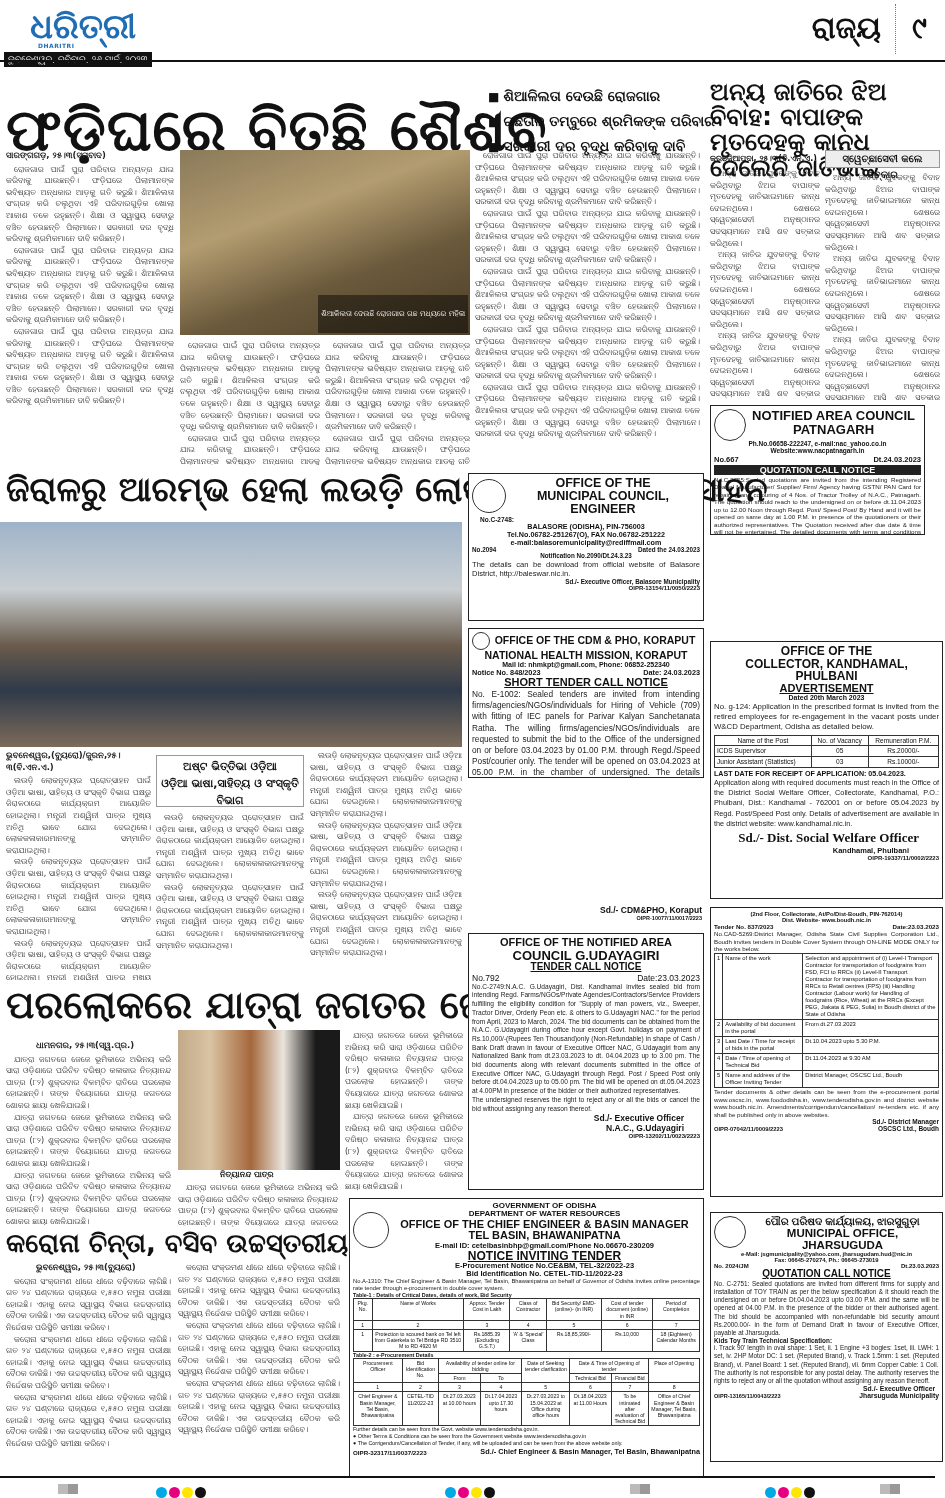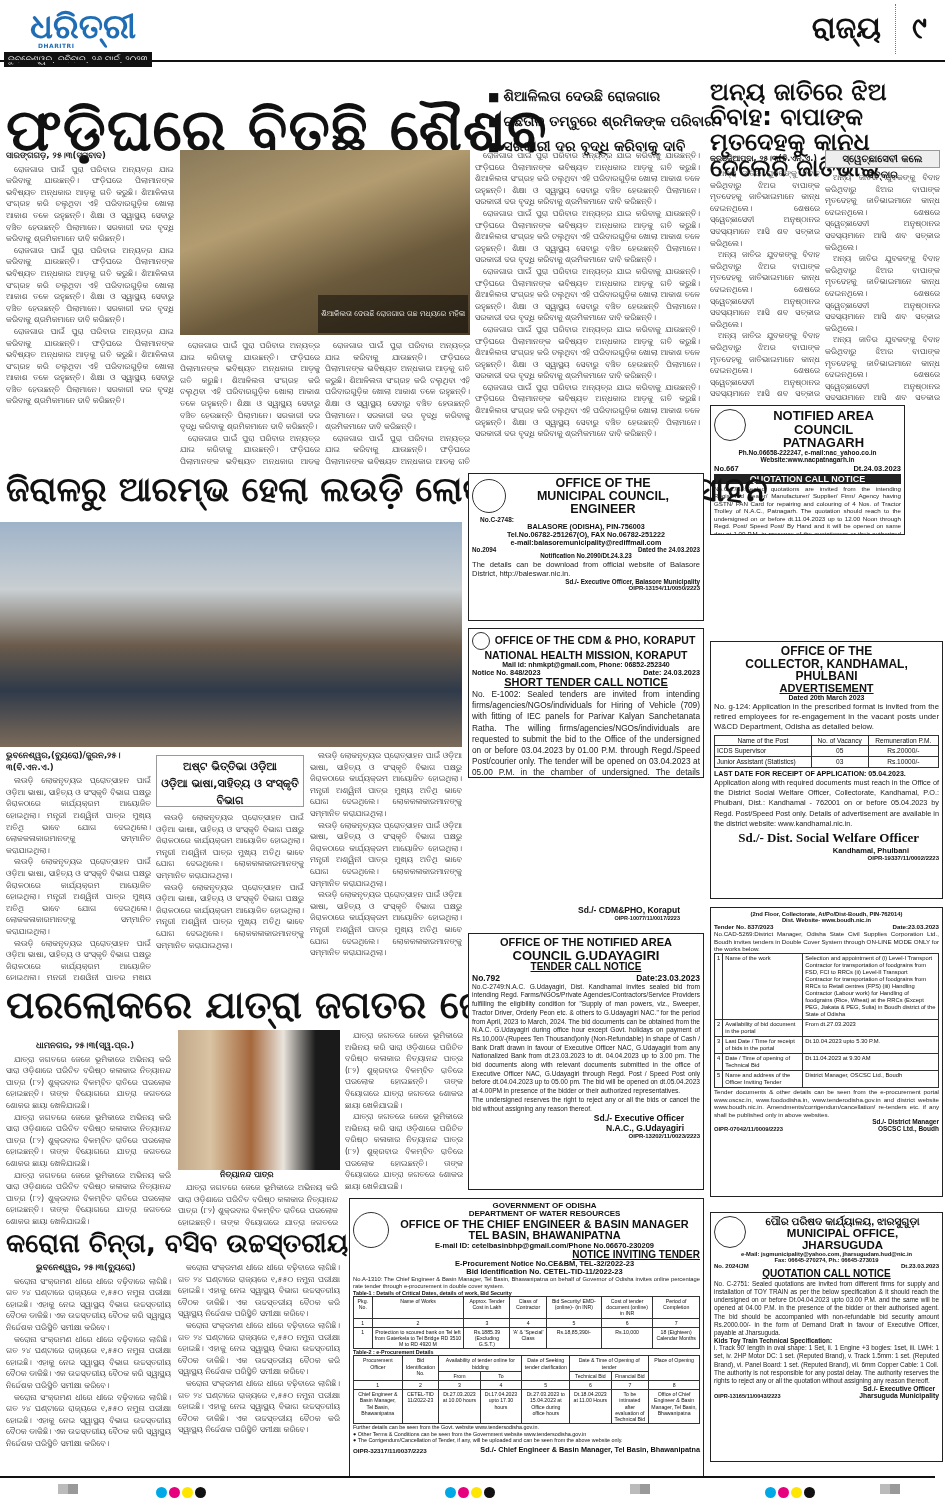--- a/index.html
+++ b/index.html
@@ -97,21 +97,21 @@
   <p>ଅନ୍ୟ ଜାତିର ଯୁବକଙ୍କୁ ବିବାହ କରିଥିବାରୁ ଝିଅର ବାପାଙ୍କ ମୃତଦେହକୁ ଜାତିଭାଇମାନେ କାନ୍ଧ ଦେଇନଥିଲେ। ଶେଷରେ ସ୍ୱେଚ୍ଛାସେବୀ ଅନୁଷ୍ଠାନର ସଦସ୍ୟମାନେ ଆସି ଶବ ସତ୍କାର କରିଥିଲେ।</p>
 
 </div>
 <div class="abs col-text" style="left:825px; top:172px; width:115px; height:228px;">
   <p>ଅନ୍ୟ ଜାତିର ଯୁବକଙ୍କୁ ବିବାହ କରିଥିବାରୁ ଝିଅର ବାପାଙ୍କ ମୃତଦେହକୁ ଜାତିଭାଇମାନେ କାନ୍ଧ ଦେଇନଥିଲେ। ଶେଷରେ ସ୍ୱେଚ୍ଛାସେବୀ ଅନୁଷ୍ଠାନର ସଦସ୍ୟମାନେ ଆସି ଶବ ସତ୍କାର କରିଥିଲେ।</p>
   <p>ଅନ୍ୟ ଜାତିର ଯୁବକଙ୍କୁ ବିବାହ କରିଥିବାରୁ ଝିଅର ବାପାଙ୍କ ମୃତଦେହକୁ ଜାତିଭାଇମାନେ କାନ୍ଧ ଦେଇନଥିଲେ। ଶେଷରେ ସ୍ୱେଚ୍ଛାସେବୀ ଅନୁଷ୍ଠାନର ସଦସ୍ୟମାନେ ଆସି ଶବ ସତ୍କାର କରିଥିଲେ।</p>
   <p>ଅନ୍ୟ ଜାତିର ଯୁବକଙ୍କୁ ବିବାହ କରିଥିବାରୁ ଝିଅର ବାପାଙ୍କ ମୃତଦେହକୁ ଜାତିଭାଇମାନେ କାନ୍ଧ ଦେଇନଥିଲେ। ଶେଷରେ ସ୍ୱେଚ୍ଛାସେବୀ ଅନୁଷ୍ଠାନର ସଦସ୍ୟମାନେ ଆସି ଶବ ସତ୍କାର କରିଥିଲେ।</p>
 
 </div>
 
-<div class="abs ad" style="left:710px; top:405px; width:195px; height:130px; padding:3px;">
+<div class="abs ad" style="left:710px; top:405px; width:215px; height:130px; padding:3px;">
   <div class="row">
     <span class="emblem" style="width:32px; height:32px;"></span>
     <div style="flex:1;">
       <div class="ad-title" style="font-size:13px;">NOTIFIED AREA COUNCIL</div>
       <div class="ad-title" style="font-size:13px;">PATNAGARH</div>
     </div>
   </div>
   <div class="ad-title" style="font-size:6.5px;">Ph.No.06658-222247, e-mail:nac_yahoo.co.in</div>
   <div class="ad-title" style="font-size:6.5px;">Website:www.nacpatnagarh.in</div>
   <div class="row" style="font-size:7.5px; font-weight:bold;">
@@ -177,21 +177,21 @@
   <div class="ad-title" style="font-size:7px;">Mail id: nhmkpt@gmail.com, Phone: 06852-252340</div>
   <div class="row" style="font-size:7.3px; font-weight:bold;">
     <span>Notice No. 848/2023</span>
     <span>Date: 24.03.2023</span>
   </div>
   <div class="ad-title" style="font-size:11px; text-decoration:underline;">SHORT TENDER CALL NOTICE</div>
   <div class="ad-body" style="font-size:8.3px; line-height:11.2px;">No. E-1002: Sealed tenders are invited from intending firms/agencies/NGOs/individuals for Hiring of Vehicle (709) with fitting of IEC panels for Parivar Kalyan Sanchetanata Ratha. The willing firms/agencies/NGOs/individuals are requested to submit the bid to the Office of the undersigned on or before 03.04.2023 by 01.00 P.M. through Regd./Speed Post/courier only. The tender will be opened on 03.04.2023 at 05.00 P.M. in the chamber of undersigned. The details regarding terms &amp; conditions and formats for submission of tender may be downloaded from the district website: www.koraput.nic.in. The undersigned reserves the right to reject any or all the tenders without assigning any reason thereof.</div>
 </div>
 <div class="abs" style="left:469px; top:770px; width:234px; height:0;"></div>
 <div class="abs ad" style="left:468px; top:776px; width:236px; height:0; border:none;"></div>
-<div class="abs" style="left:448px; top:905px; width:232px; text-align:right; font-family:'Liberation Sans',sans-serif;">
+<div class="abs" style="left:470px; top:905px; width:232px; text-align:right; font-family:'Liberation Sans',sans-serif;">
   <div class="ad-sig" style="font-size:8.5px;">Sd./- CDM&amp;PHO, Koraput</div>
   <div class="ad-oipr" style="font-size:5.5px;">OIPR-10077/11/0017/2223</div>
 </div>
 
 <div class="abs ad" style="left:710px; top:641px; width:233px; height:258px; padding:3px;">
   <div class="ad-title" style="font-size:12px;">OFFICE OF THE</div>
   <div class="ad-title" style="font-size:12px;">COLLECTOR, KANDHAMAL, PHULBANI</div>
   <div class="ad-title" style="font-size:11px; text-decoration:underline;">ADVERTISEMENT</div>
   <div class="ad-title" style="font-size:7px;">Dated 20th March 2023</div>
   <div class="ad-body" style="font-size:7.8px; line-height:10.4px;">No. g-124: Application in the prescribed format is invited from the retired employees for re-engagement in the vacant posts under W&amp;CD Department, Odisha as detailed below.</div>
@@ -235,21 +235,21 @@
 </div>
 <div class="abs col-text" style="left:345px; top:1030px; width:118px; height:195px;">
   <p>ଯାତ୍ରା ଜଗତରେ ଜେଜେ ଭୂମିକାରେ ଅଭିନୟ କରି ସାରା ଓଡ଼ିଶାରେ ପରିଚିତ ବରିଷ୍ଠ କଳାକାର ନିତ୍ୟାନନ୍ଦ ପାତ୍ର (୮୨) ଶୁକ୍ରବାର ବିଳମ୍ବିତ ରାତିରେ ପରଲୋକ ହୋଇଛନ୍ତି। ତାଙ୍କ ବିୟୋଗରେ ଯାତ୍ରା ଜଗତରେ ଶୋକର ଛାୟା ଖେଳିଯାଇଛି।</p>
   <p>ଯାତ୍ରା ଜଗତରେ ଜେଜେ ଭୂମିକାରେ ଅଭିନୟ କରି ସାରା ଓଡ଼ିଶାରେ ପରିଚିତ ବରିଷ୍ଠ କଳାକାର ନିତ୍ୟାନନ୍ଦ ପାତ୍ର (୮୨) ଶୁକ୍ରବାର ବିଳମ୍ବିତ ରାତିରେ ପରଲୋକ ହୋଇଛନ୍ତି। ତାଙ୍କ ବିୟୋଗରେ ଯାତ୍ରା ଜଗତରେ ଶୋକର ଛାୟା ଖେଳିଯାଇଛି।</p>
 </div>
 
 <div class="abs ad" style="left:468px; top:933px; width:236px; height:257px; padding:3px;">
   <div class="ad-title" style="font-size:11px;">OFFICE OF THE NOTIFIED AREA</div>
   <div class="ad-title" style="font-size:13px;">COUNCIL G.UDAYAGIRI</div>
   <div class="ad-title" style="font-size:10px; text-decoration:underline;">TENDER CALL NOTICE</div>
-  <div class="row" style="font-size:8.5px; font-weight:bold;">
+  <div class="row" style="font-size:8.5px; font-weight:normal;">
     <span>No.792</span>
     <span>Date:23.03.2023</span>
   </div>
   <div class="ad-body" style="font-size:6.6px; line-height:8.7px;">No.C-2749:N.A.C. G.Udayagiri, Dist. Kandhamal invites sealed bid from intending Regd. Farms/NGOs/Private Agencies/Contractors/Service Providers fulfilling the eligibility condition for "Supply of man powers, viz., Sweeper, Tractor Driver, Orderly Peon etc. &amp; others to G.Udayagiri NAC." for the period from April, 2023 to March, 2024. The bid documents can be obtained from the N.A.C. G.Udayagiri during office hour except Govt. holidays on payment of Rs.10,000/-(Rupees Ten Thousand)only (Non-Refundable) in shape of Cash / Bank Draft drawn in favour of Executive Officer NAC, G.Udayagiri from any Nationalized Bank from dt.23.03.2023 to dt. 04.04.2023 up to 3.00 pm. The bid documents along with relevant documents submitted in the office of Executive Officer NAC, G.Udayagiri through Regd. Post / Speed Post only before dt.04.04.2023 up to 05.00 pm. The bid will be opened on dt.05.04.2023 at 4.00PM in presence of the bidder or their authorized representatives.</div>
   <div class="ad-body" style="font-size:6.6px; line-height:8.7px;">The undersigned reserves the right to reject any or all the bids or cancel the bid without assigning any reason thereof.</div>
   <div class="ad-sig" style="font-size:8.5px; padding-right:16px;">Sd./- Executive Officer</div>
   <div class="ad-sig" style="font-size:8.5px; padding-right:16px;">N.A.C., G.Udayagiri</div>
   <div class="ad-oipr" style="text-align:right; font-size:6px;">OIPR-13202/11/0023/2223</div>
 </div>
 
@@ -315,21 +315,21 @@
 
 <div class="abs ad" style="left:349px; top:1198px; width:355px; height:280px; padding:3px;">
   <div class="row">
     <span class="emblem" style="width:36px; height:36px; margin-top:10px;"></span>
     <div style="flex:1;">
       <div class="ad-title" style="font-size:8px;">GOVERNMENT OF ODISHA</div>
       <div class="ad-title" style="font-size:8px;">DEPARTMENT OF WATER RESOURCES</div>
       <div class="ad-title" style="font-size:11px;">OFFICE OF THE CHIEF ENGINEER &amp; BASIN MANAGER</div>
       <div class="ad-title" style="font-size:11px;">TEL BASIN, BHAWANIPATNA</div>
       <div class="ad-title" style="font-size:7.5px;">E-mail ID: cetelbasinbhp@gmail.com/Phone No.06670-230209</div>
-      <div class="ad-title" style="font-size:10px; text-decoration:underline;text-align:right;">NOTICE INVITING TENDER</div>
+      <div class="ad-title" style="font-size:12px; text-decoration:underline;">NOTICE INVITING TENDER</div>
       <div class="ad-title" style="font-size:7.5px;">E-Procurement Notice No.CE&amp;BM, TEL-32/2022-23</div>
       <div class="ad-title" style="font-size:7.5px;">Bid Identification No. CETEL-TID-11/2022-23</div>
     </div>
   </div>
   <div class="ad-body" style="font-size:5.8px; line-height:7px;">No.A-1310: The Chief Engineer &amp; Basin Manager, Tel Basin, Bhawanipatna on behalf of Governor of Odisha invites online percentage rate tender through e-procurement in double cover system.</div>
   <div style="font-size:5.4px; font-weight:bold;">Table-1 : Details of Critical Dates, details of work, Bid Security</div>
   <table class="t" style="font-size:5.2px; line-height:6.2px;">
     <tbody>
         <tr>
       <th>Pkg. No.</th>

